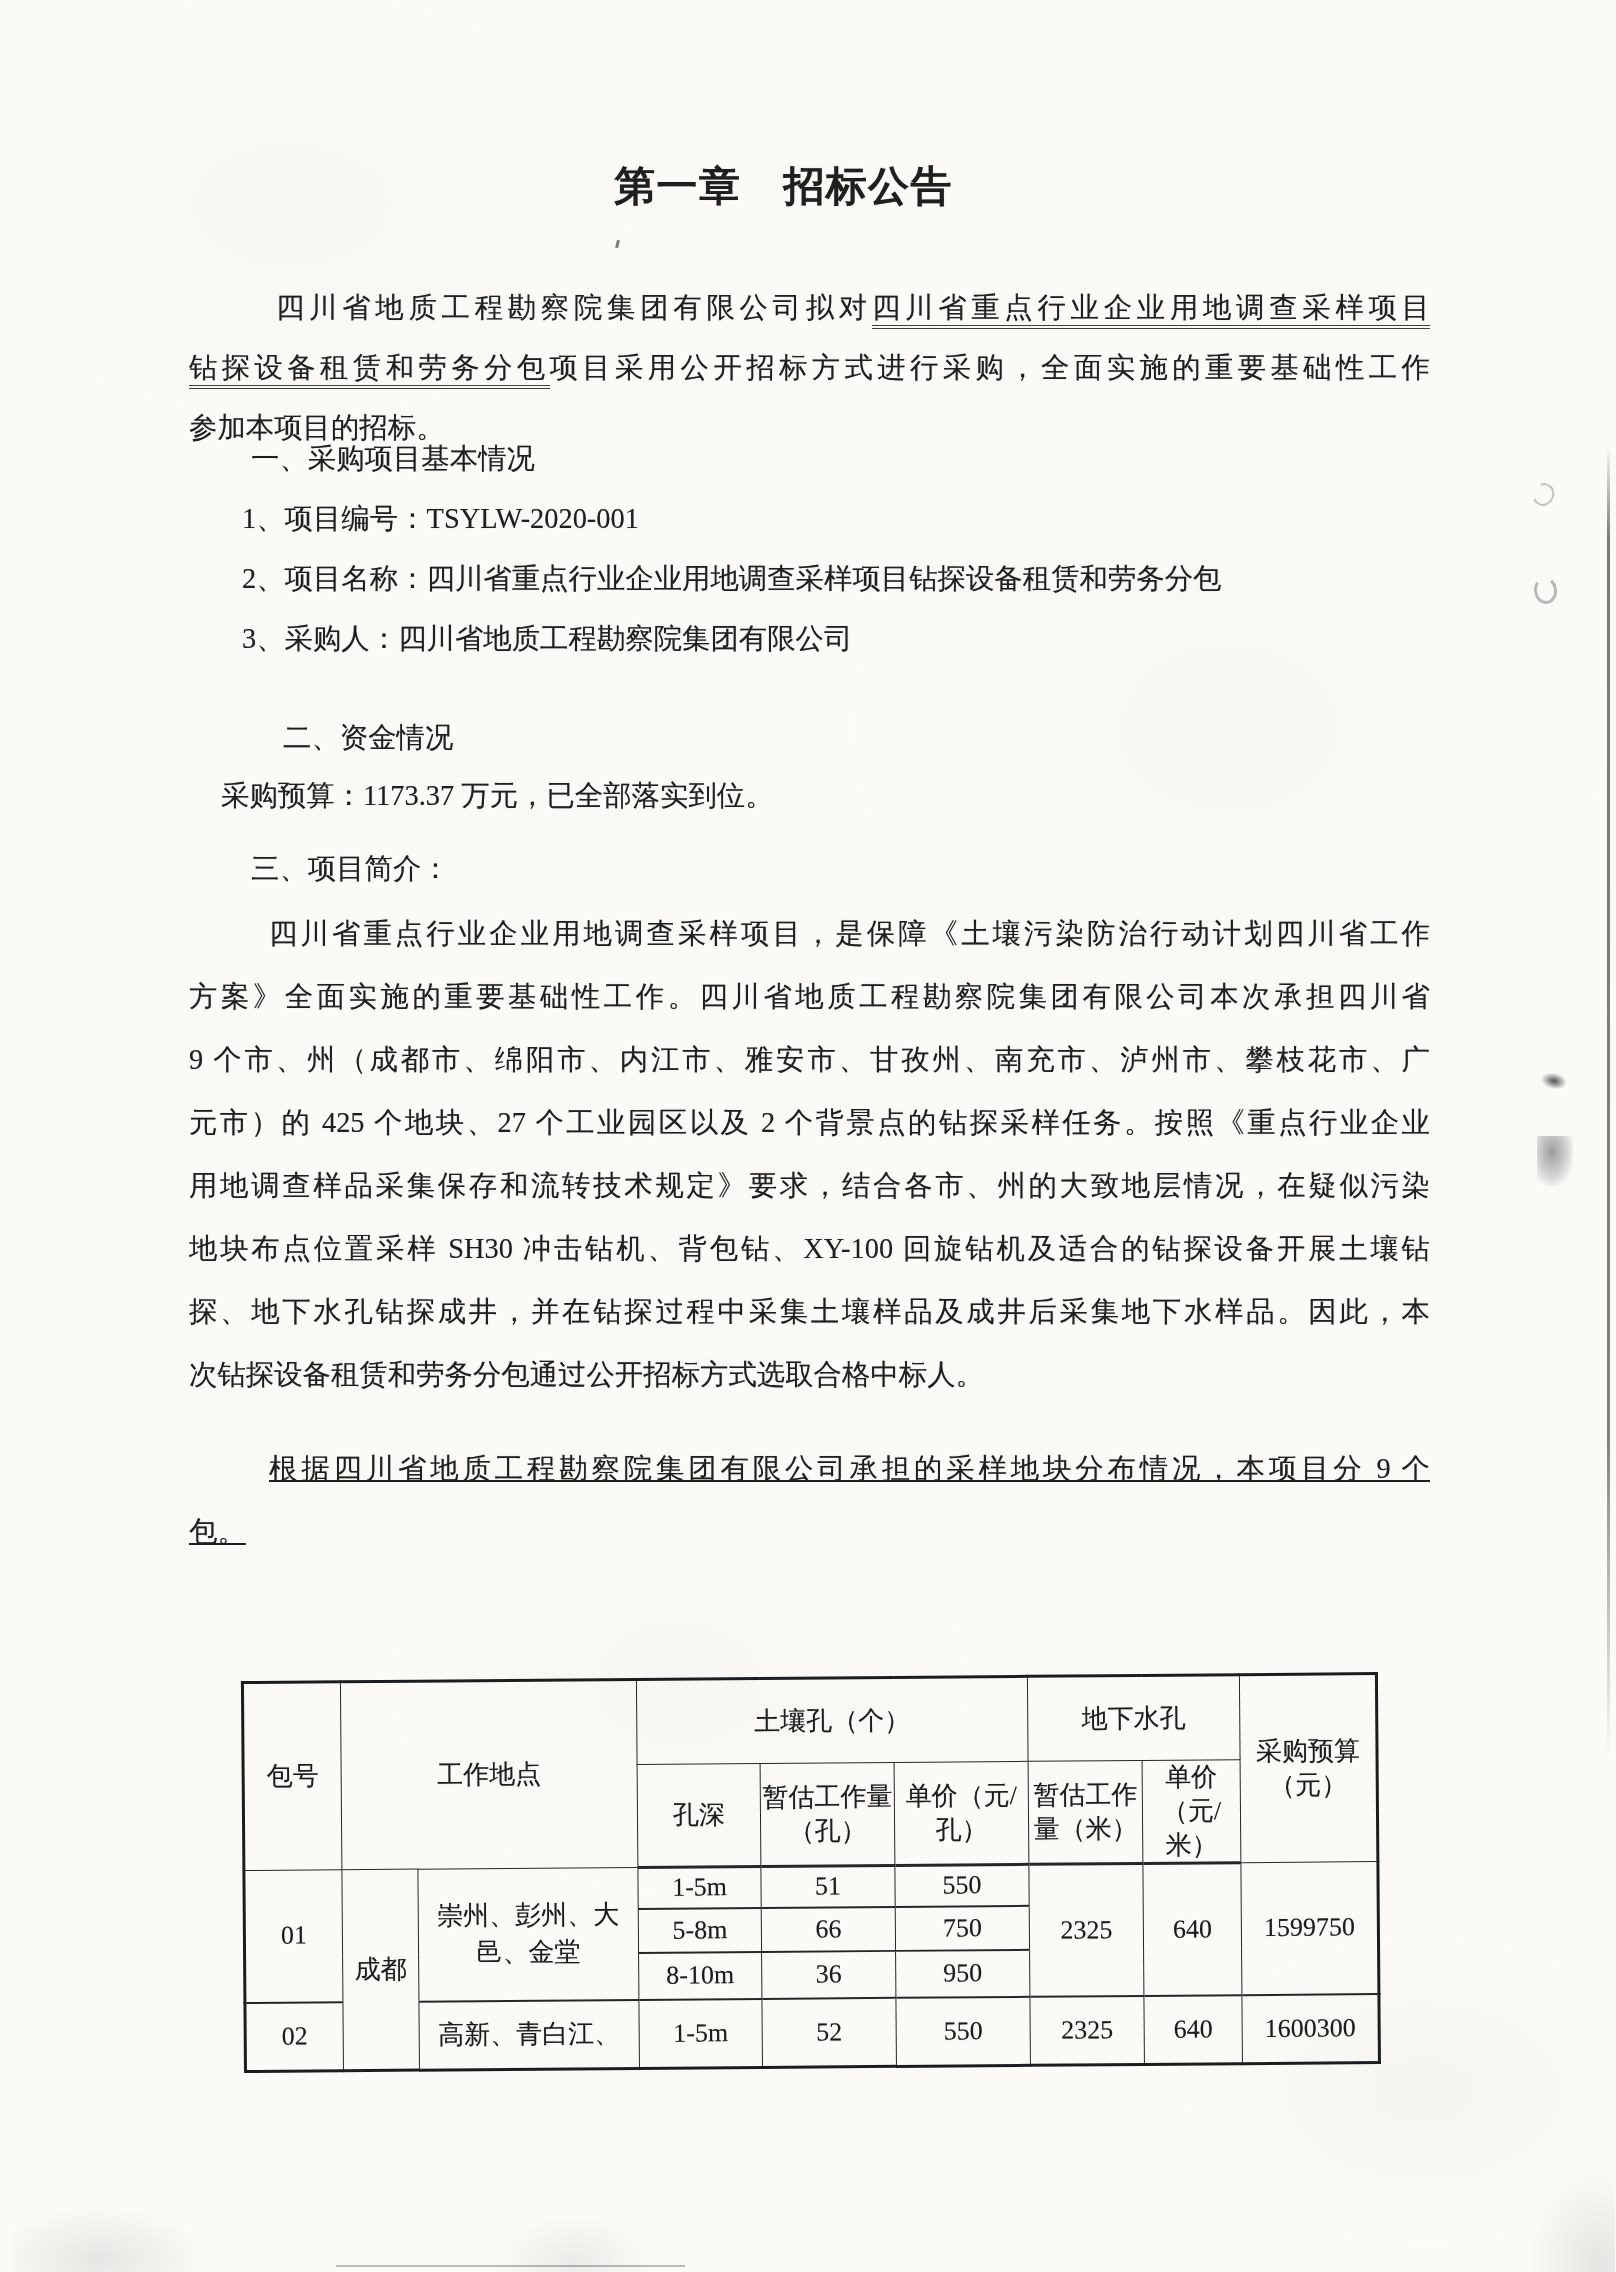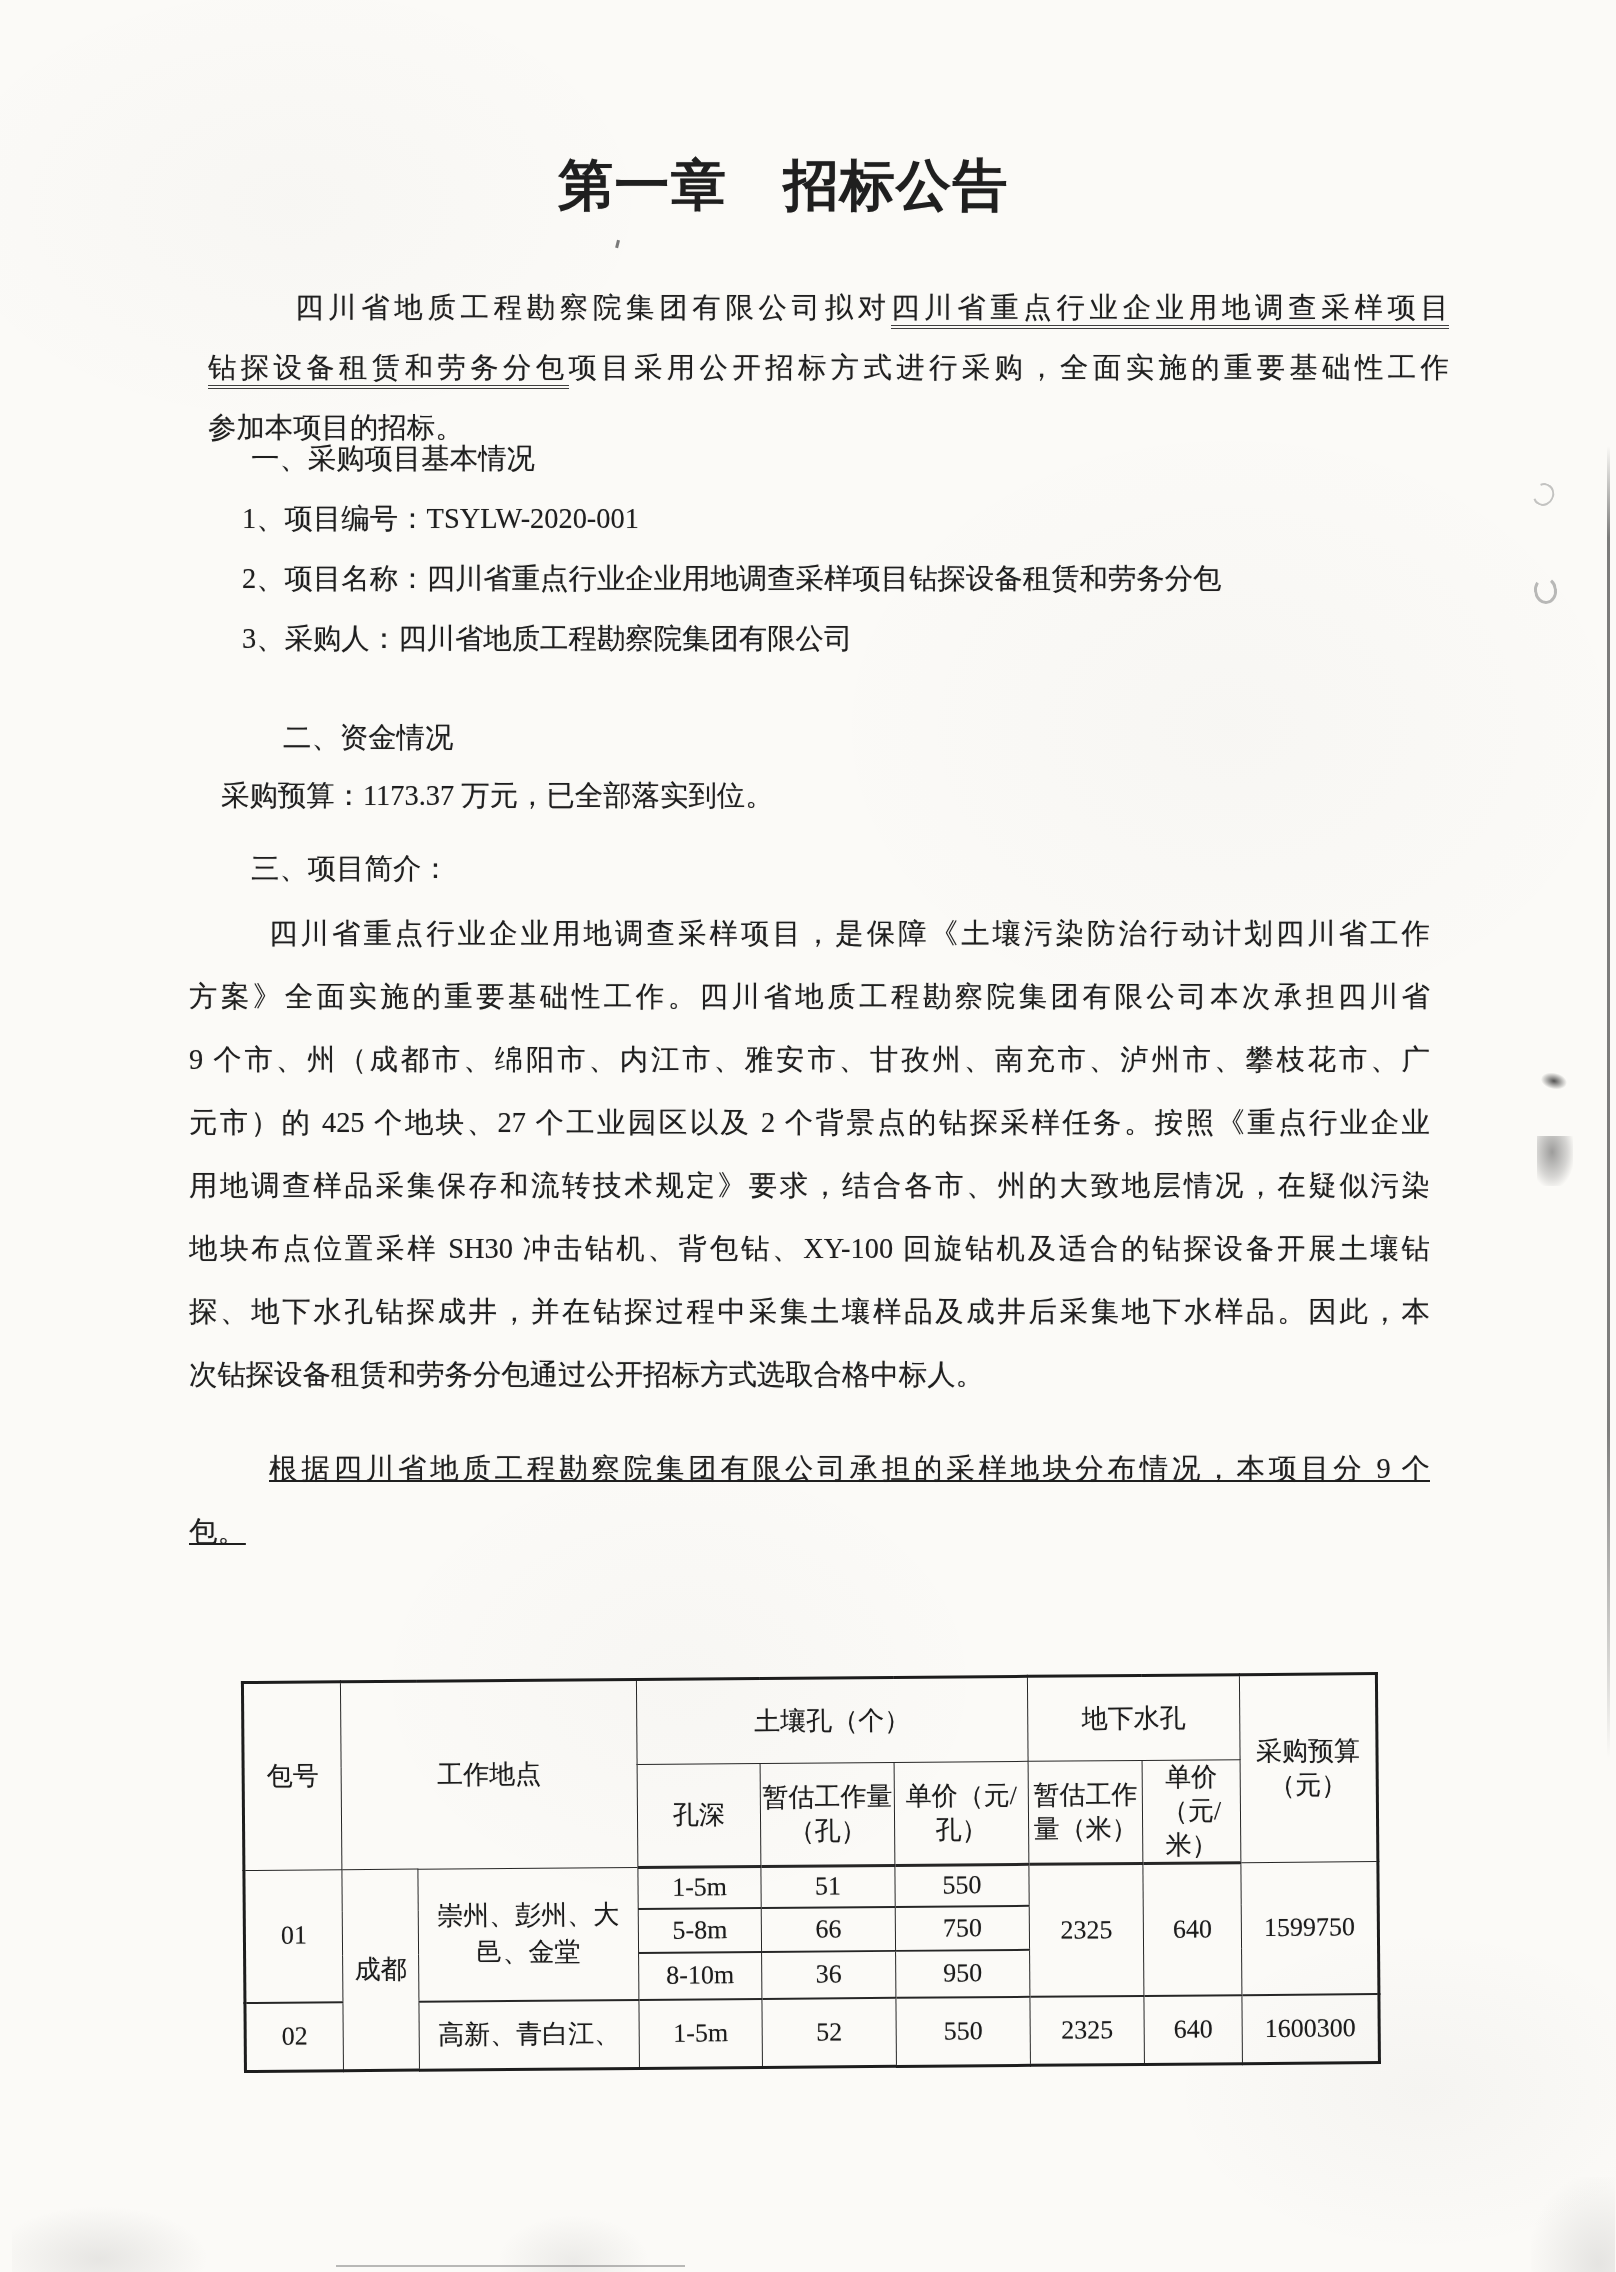--- a/index.html
+++ b/index.html
@@ -12,21 +12,21 @@
       radial-gradient(ellipse 646px 491px at 76% 32%, rgba(60,60,55,0.018), transparent 65%),
       radial-gradient(ellipse 491px 362px at 42% 74%, rgba(60,60,55,0.02), transparent 65%),
       radial-gradient(ellipse 362px 233px at 88% 92%, rgba(60,60,55,0.03), transparent 70%);
     overflow:hidden;
     font-family:"Liberation Serif","DejaVu Serif",serif;
     color:#1f1f1f;
   }
   .txt{ text-shadow:0 0 0.8px rgba(40,40,40,0.45); }
   .doc-title{
     position:absolute; left:0; top:158px; width:1567px;
-    text-align:center; font-size:55px; font-weight:700; letter-spacing:1.3px;
+    text-align:center; font-size:41px; font-weight:700; letter-spacing:1.3px;
     line-height:56px;
   }
   .block{ position:absolute; left:189px; width:1241px; font-size:28.4px; }
   .line{ display:block; }
   .just{ text-align:justify; text-align-last:justify; }
   .plain{ text-align:left; text-align-last:auto; }
   .lh93 .line{ line-height:60px; height:60px; }
   .lh90 .line{ line-height:58px; height:58px; }
   .lh98 .line{ line-height:63px; height:63px; }
   .ind-intro{ text-indent:87px; }
@@ -79,21 +79,21 @@
          background:radial-gradient(ellipse at 80% 90%, rgba(80,80,80,0.13), transparent 75%); }
   .bline{ left:336px; top:2265px; width:349px; height:1.9px; background:rgba(130,130,130,0.55); }
 </style>
 </head>
 <body>
 
 <div class="page">
 
   <div class="doc-title txt">第一章　招标公告</div>
 
-  <div class="block lh93" style="top:278px;margin-left:19px;">
+  <div class="block lh93" style="top:278px;">
     <div class="line just ind-intro"><span class="txt">四川省地质工程勘察院集团有限公司拟对</span><span class="txt u">四川省重点行业企业用地调查采样项目</span></div>
     <div class="line just"><span class="txt u">钻探设备租赁和劳务分包</span><span class="txt">项目采用公开招标方式进行采购，全面实施的重要基础性工作</span></div>
     <div class="line plain txt">参加本项目的招标。</div>
   </div>
 
   <div class="block lh93" style="top:429px;">
     <div class="line plain ind-head txt">一、采购项目基本情况</div>
     <div class="line plain ind-item txt">1、项目编号：TSYLW-2020-001</div>
     <div class="line plain ind-item txt">2、项目名称：四川省重点行业企业用地调查采样项目钻探设备租赁和劳务分包</div>
     <div class="line plain ind-item txt">3、采购人：四川省地质工程勘察院集团有限公司</div>

